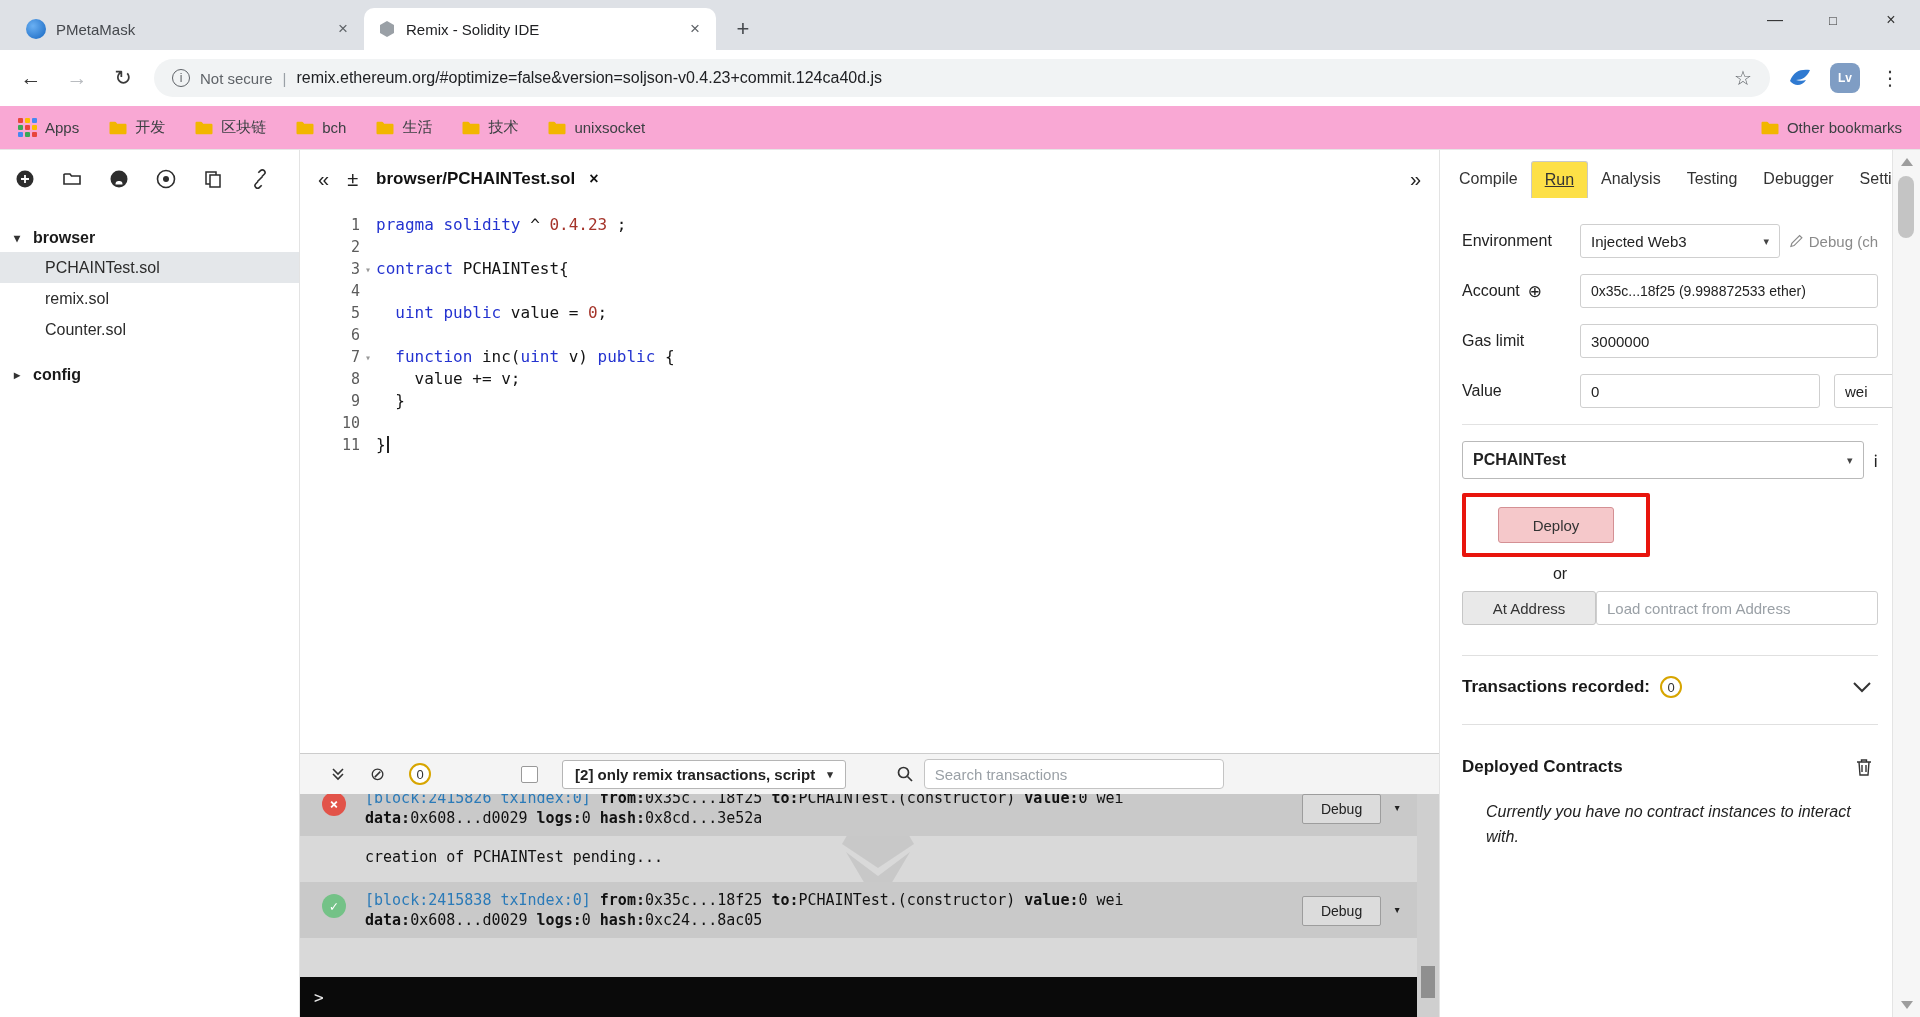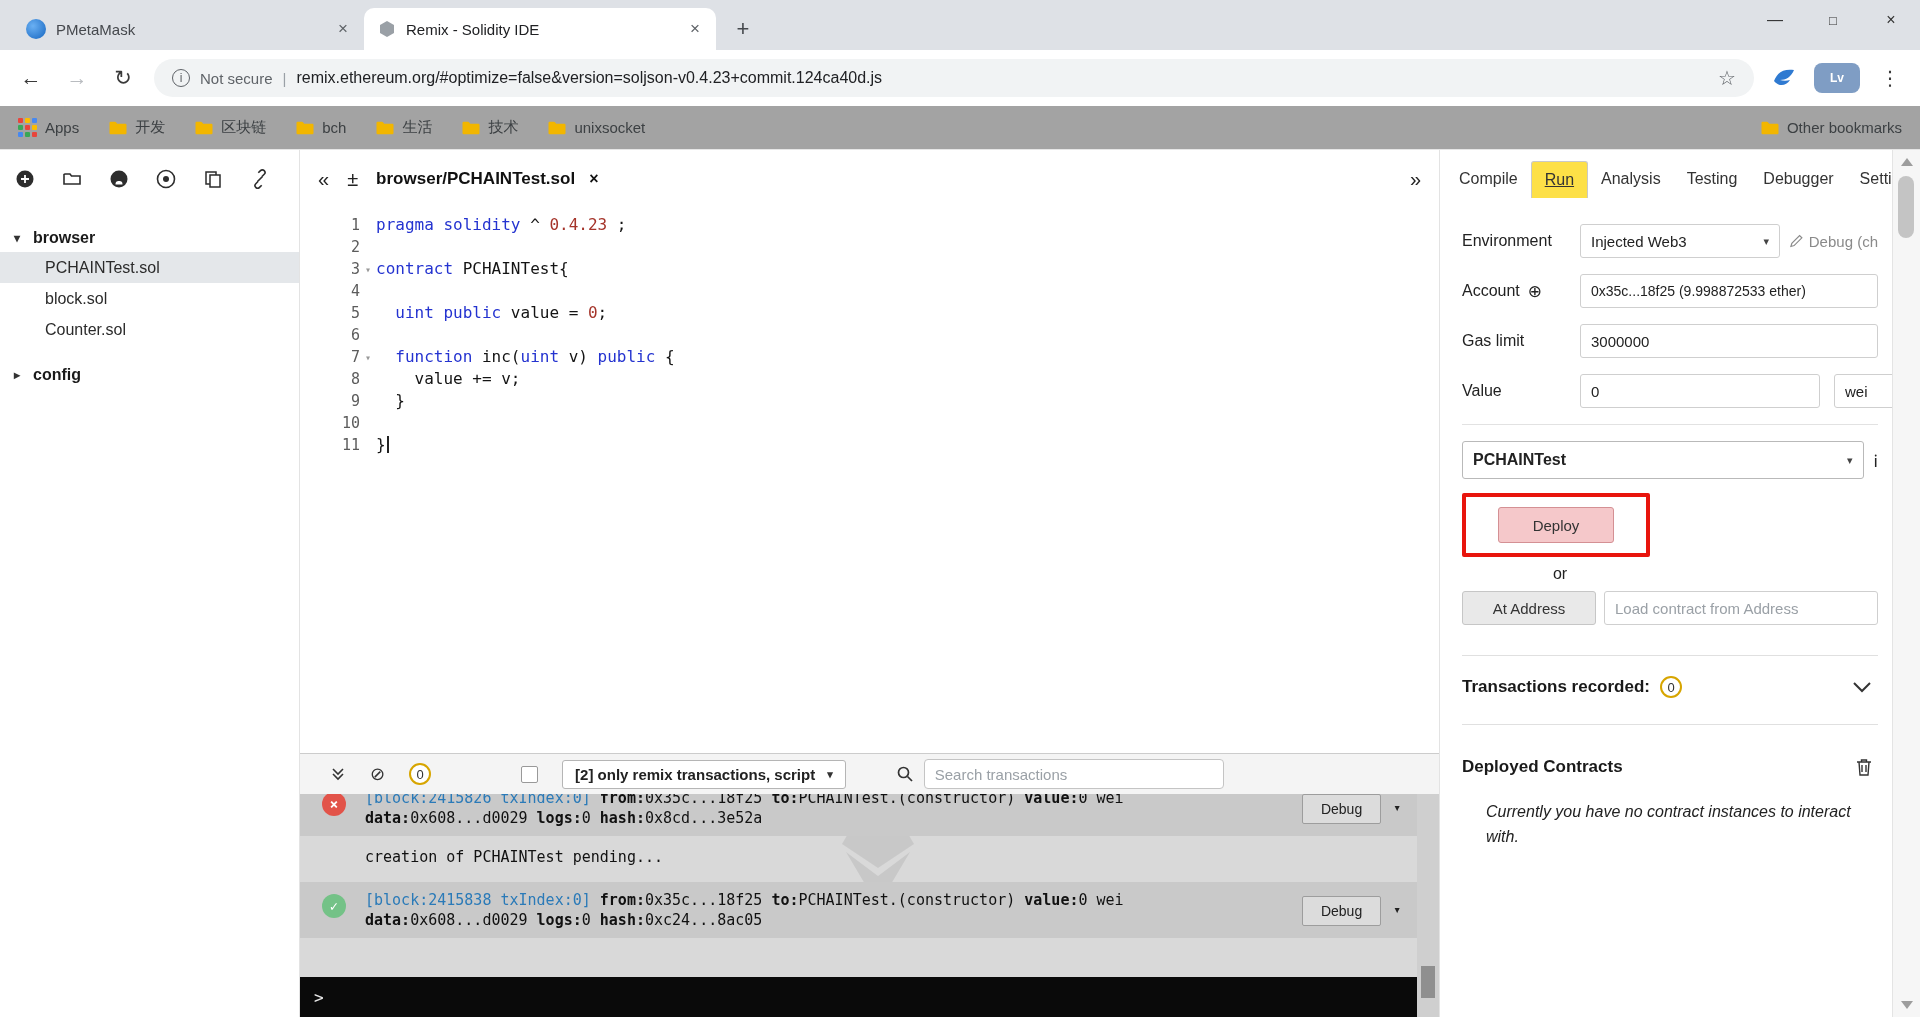--- a/index.html
+++ b/index.html
@@ -22,25 +22,25 @@
   .navbar { height:56px; background:#fff; display:flex; align-items:center; padding:0 16px; gap:16px; flex-shrink:0; }
   .nav-icon { width:30px; display:flex; align-items:center; justify-content:center; font-size:21px; color:#3a3a3a; }
   .nav-icon.disabled { color:#b9bcc0; }
   .url-bar { flex:1; height:38px; background:#f1f3f4; border-radius:19px; display:flex; align-items:center; padding:0 18px; gap:10px; min-width:0; }
   .info-badge { width:18px; height:18px; border-radius:50%; border:1.6px solid #5f6368; color:#5f6368; font-size:12px; display:flex; align-items:center; justify-content:center; flex-shrink:0; }
   .url-security { color:#5f6368; font-size:15px; white-space:nowrap; }
   .url-divider { color:#9aa0a6; font-size:15px; }
   .url-text { color:#202124; font-size:16px; white-space:nowrap; overflow:hidden; flex:1; }
   .star { color:#5f6368; font-size:20px; }
   .ext-icon { width:28px; height:28px; display:flex; align-items:center; justify-content:center; }
-  .avatar { width:46px; height:30px; border-radius:8px; background:#7f9dc4; color:#fff; font-size:12px; font-weight:bold; display:flex; align-items:center; justify-content:center; }
+  .avatar { width:30px; height:30px; border-radius:8px; background:#7f9dc4; color:#fff; font-size:12px; font-weight:bold; display:flex; align-items:center; justify-content:center; }
   .menu-dots { font-size:20px; color:#3a3a3a; padding:0 4px; }
 
   
-  .bookmarks { height:44px; background:#a3a3a3; display:flex; align-items:center; padding:0 18px; gap:30px; font-size:15px; color:#3c4043; border-bottom:1px solid #e6e6e6; flex-shrink:0; }
+  .bookmarks { height:44px; background:#f9a8d4; display:flex; align-items:center; padding:0 18px; gap:30px; font-size:15px; color:#3c4043; border-bottom:1px solid #e6e6e6; flex-shrink:0; }
   .bm-item { display:flex; align-items:center; gap:8px; white-space:nowrap; }
   .bm-folders { display:flex; align-items:center; gap:30px; }
   .apps-grid { display:grid; grid-template-columns:repeat(3,5px); grid-gap:2px; }
   .apps-grid i { width:5px; height:5px; border-radius:1px; }
   .apps-grid i:nth-child(1){background:#e8453c}.apps-grid i:nth-child(2){background:#fbbd00}.apps-grid i:nth-child(3){background:#4688f1}
   .apps-grid i:nth-child(4){background:#3aa757}.apps-grid i:nth-child(5){background:#e8453c}.apps-grid i:nth-child(6){background:#fbbd00}
   .apps-grid i:nth-child(7){background:#4688f1}.apps-grid i:nth-child(8){background:#3aa757}.apps-grid i:nth-child(9){background:#e8453c}
   .bm-other { margin-left:auto; }
 
   
@@ -126,21 +126,21 @@
   .value-input { width:240px; flex-shrink:0; }
   .unit-box { width:82px; flex-shrink:0; margin-left:14px; margin-right:-60px; }
   .panel-divider { border-top:1px solid #e2e2e2; margin:4px 0 16px 0; }
   .contract-row { display:flex; align-items:center; gap:10px; margin-bottom:2px; }
   .contract-row .select-box { height:38px; border-color:#b9b9b9; }
   .contract-name { font-weight:bold; font-size:16px; }
   .info-i { font-size:17px; color:#222; flex-shrink:0; }
   .deploy-annotation { width:188px; height:64px; border:4px solid #e8150d; border-radius:2px; display:flex; align-items:center; justify-content:center; margin-top:14px; }
   .deploy-btn { width:116px; height:36px; background:#f5c8ca; border:1px solid #d49094; border-radius:3px; font-size:15px; color:#333; font-family:"Liberation Sans", sans-serif; }
   .or-label { width:196px; text-align:center; margin:8px 0; font-size:16px; }
-  .ataddr-row { display:flex; align-items:center; gap:8px; margin-bottom:4px; }
+  .ataddr-row { display:flex; align-items:center; gap:0; margin-bottom:4px; }
   .ataddr-btn { width:134px; height:34px; background:#e9e9e9; border:1px solid #c6c6c6; border-radius:3px; font-size:15px; color:#333; font-family:"Liberation Sans", sans-serif; flex-shrink:0; }
   .tx-section { display:flex; align-items:center; margin-top:30px; padding-top:20px; border-top:1px solid #e0e0e0; }
   .bold-label { font-weight:bold; font-size:17px; color:#1a1a1a; }
   .tx-badge { margin-left:10px; }
   .section-chevron { margin-left:auto; margin-right:6px; display:flex; }
   .deployed-section { margin-top:26px; padding-top:32px; border-top:1px solid #e0e0e0; }
   .deployed-header { display:flex; align-items:center; }
   .trash { margin-left:auto; margin-right:6px; display:flex; }
   .deployed-empty { font-style:italic; font-size:16px; color:#222; line-height:25px; width:372px; margin:22px 0 0 24px; }
 
@@ -313,21 +313,21 @@
             </svg>
           </span>
       </div>
       <div class="filetree">
         <div class="tree-group">
           <span class="caret">▾</span>
           <span>browser</span>
         </div>
         <div>
             <div class="file-item selected">PCHAINTest.sol</div>
-            <div class="file-item">block.sol</div>
+            <div class="file-item">remix.sol</div>
             <div class="file-item">Counter.sol</div>
           </div>
         <div class="tree-group config">
           <span class="caret">▸</span>
           <span>config</span>
         </div>
       </div>
     </div>
 
     <div class="center-col">

